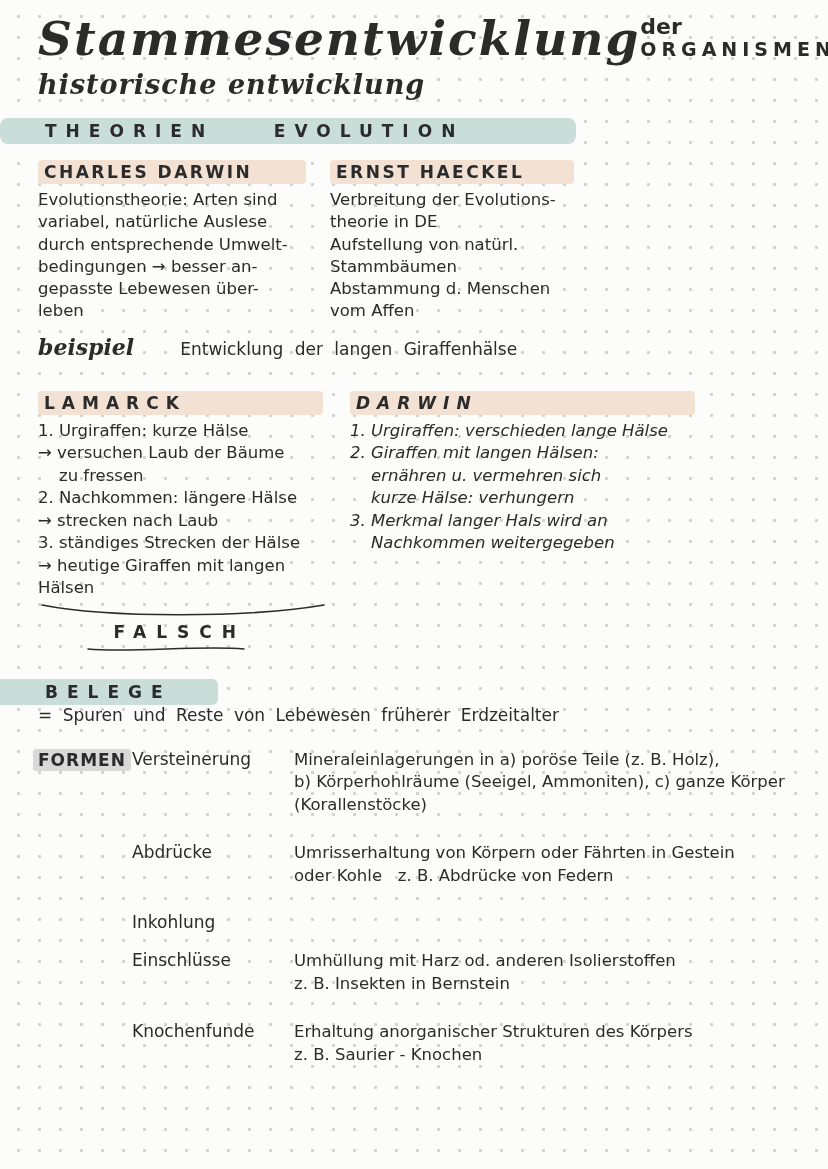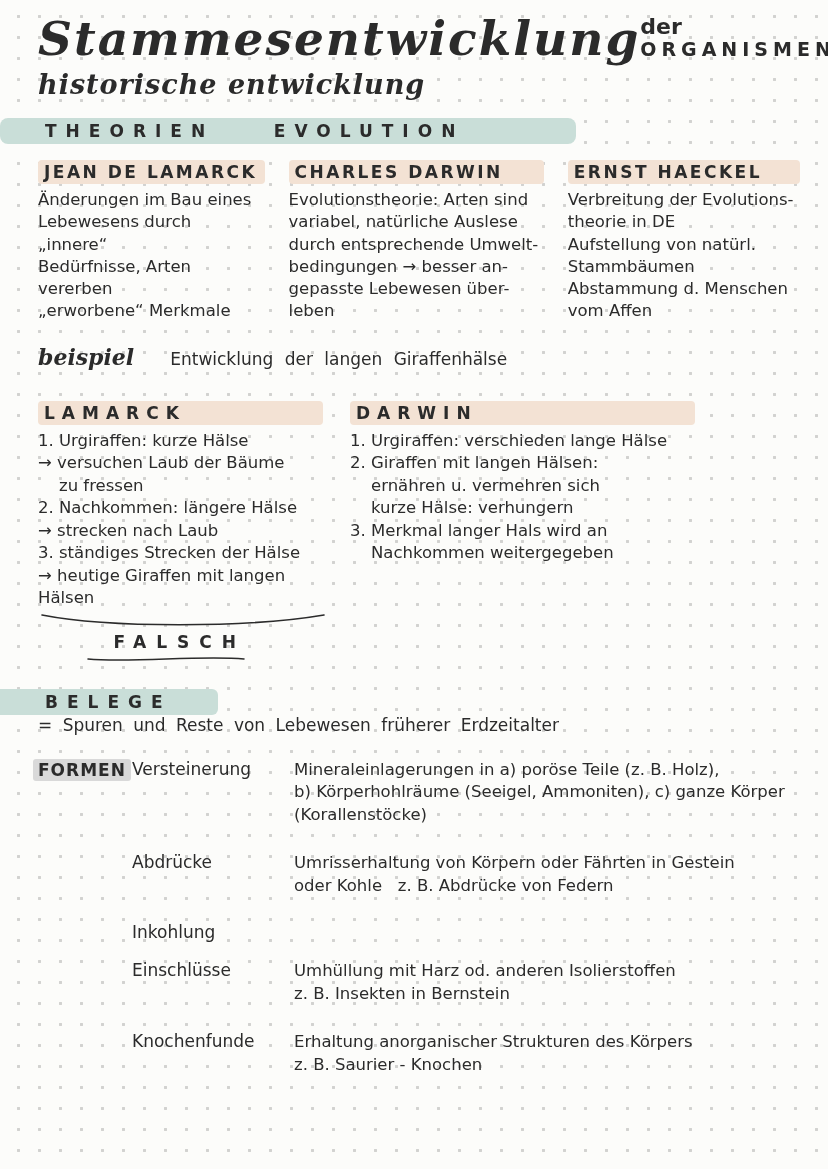--- a/index.html
+++ b/index.html
@@ -41,26 +41,26 @@
   .hl-peach { background: #f3e2d4; }
   .spaced { letter-spacing: 7px; white-space: pre; }
   .spaced-sm { letter-spacing: 2.5px; white-space: pre; }
 
   .pre { white-space: pre-wrap; }
 
   .columns { display: flex; margin-top: 16px; gap: 24px; }
   .col-1 { width: 238px; } .col-2 { width: 268px; } .col-3 { width: 244px; }
   .col-text { font-size: 16.5px; line-height: 1.34; }
 
-  .beispiel-row { display: flex; align-items: baseline; margin-top: 22px; gap: 36px; }
+  .beispiel-row { display: flex; align-items: baseline; margin-top: 12px; gap: 46px; }
   .beispiel-label { font-size: 22px; }
   .beispiel-text { font-size: 17px; word-spacing: 6px; }
 
   .vergleich { display: flex; margin-top: 31px; gap: 27px; }
-  .vg-col-1 { width: 285px; } .vg-col-2 { width: 345px; }
+  .vg-col-1 { width: 285px; } .vg-col-2 { width: 345px; font-style: italic; }
   .vg-text { font-size: 16.5px; line-height: 1.36; }
 
   .swoosh { display: block; margin-top: 2px; }
   .falsch-wrap { margin: 4px 0 0 48px; display: inline-block; text-align: right; }
   .falsch { font-size: 17px; font-weight: bold; letter-spacing: 10px; white-space: pre; }
 
   .fossilien-wrap { margin-top: 16px; display: inline-block; }
   .fossilien { font-size: 27px; }
 
   .definition { font-size: 17px; word-spacing: 5px; }
@@ -87,27 +87,20 @@
         <div class="title-organismen">ORGANISMEN</div>
       </div>
     </div>
     <h2 class="script subtitle">historische entwicklung</h2>
 
     
     <div class="bar bar-teal bar-theorien">THEORIEN    EVOLUTION</div>
 
     
     <div class="columns">
-      <div class="col-1">
-        <span class="chip hl-peach spaced-sm">JEAN DE LAMARCK</span>
-        <div class="col-text pre">Änderungen im Bau eines
-Lebewesens durch „innere“
-Bedürfnisse, Arten vererben
-„erworbene“ Merkmale</div>
-      </div>
       <div class="col-2">
         <span class="chip hl-peach spaced-sm">CHARLES DARWIN</span>
         <div class="col-text pre">Evolutionstheorie: Arten sind
 variabel, natürliche Auslese
 durch entsprechende Umwelt-
 bedingungen → besser an-
 gepasste Lebewesen über-
 leben</div>
       </div>
       <div class="col-3">

